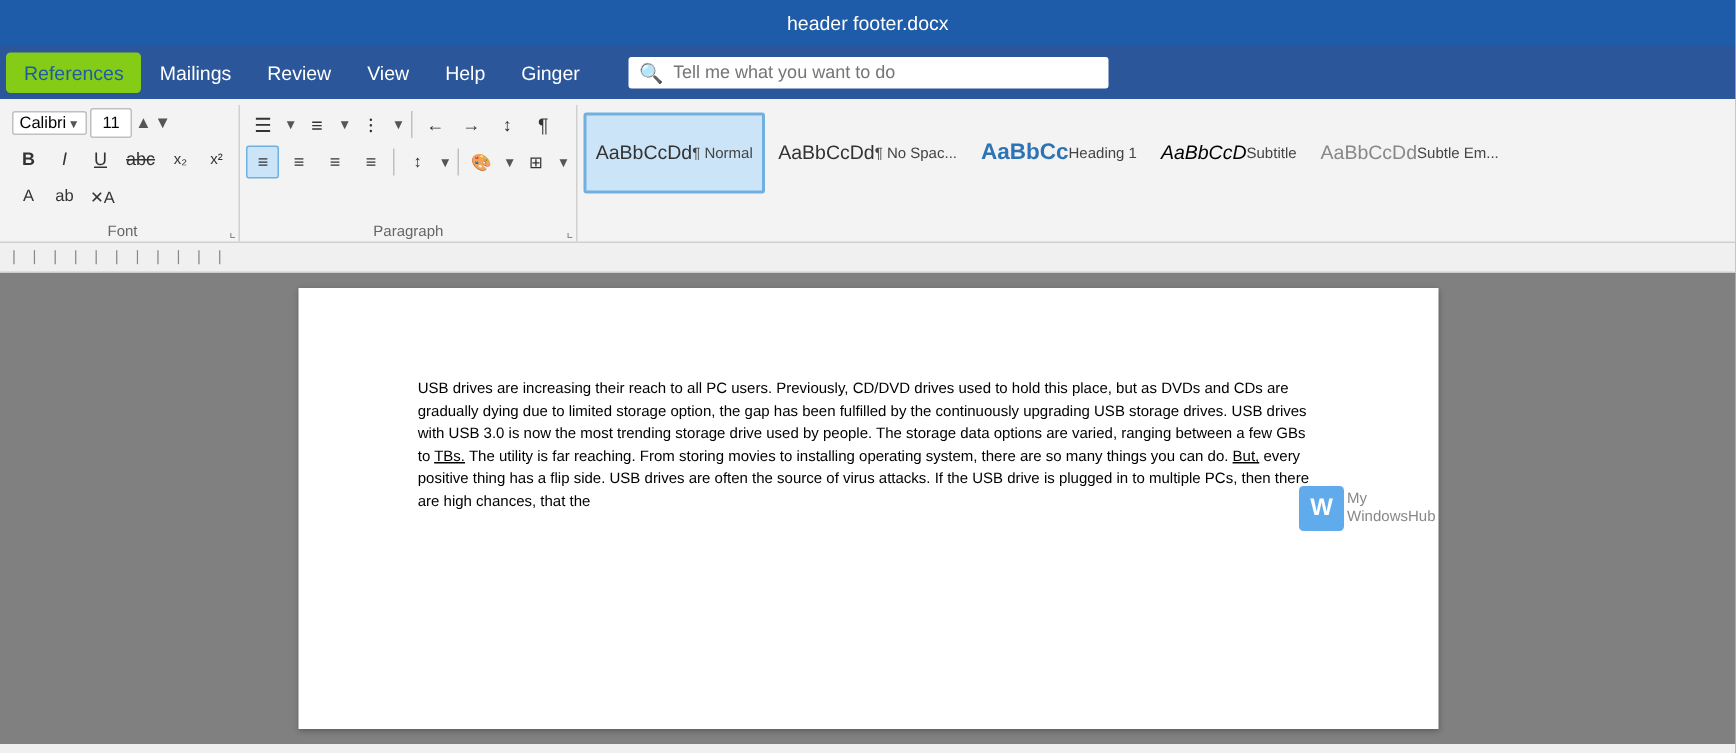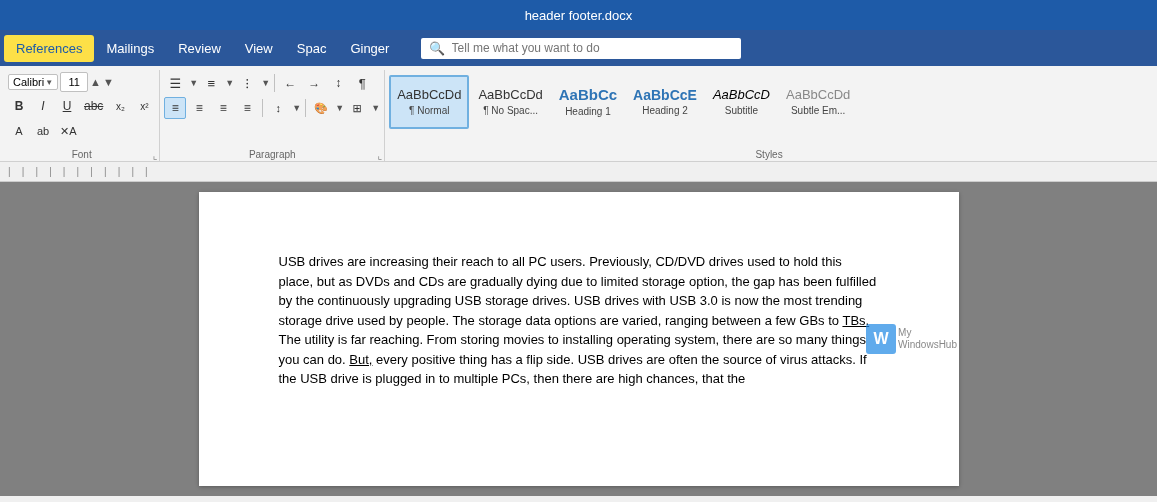--- a/index.html
+++ b/index.html
@@ -26,21 +26,21 @@
       padding: 0 4px;
       height: 36px;
     }
     .menu-item {
       color: white;
       padding: 6px 12px;
       font-size: 13px;
       cursor: pointer;
       border-radius: 3px;
     }
-    .menu-item.active { background: #fde047; color: #1e5ba8; }
+    .menu-item.active { background: #84cc16; color: #1e5ba8; }
 
     .search-box {
       margin-left: 20px;
       display: flex;
       align-items: center;
       background: white;
       border-radius: 2px;
       padding: 3px 8px;
       gap: 6px;
       flex: 1;
@@ -94,21 +94,21 @@
     .styles-section {
       display: flex;
       align-items: center;
       gap: 2px;
       padding-bottom: 16px;
       flex: 1;
     }
 
     .style-item {
       display: flex;
-      flex-direction: column;
+      flex-direction: row;
       align-items: center;
       justify-content: center;
       padding: 3px 6px;
       border: 1px solid transparent;
       border-radius: 2px;
       cursor: pointer;
       min-width: 70px;
       height: 54px;
       background: transparent;
     }
@@ -146,21 +146,21 @@
     }
 
     .doc-page {
       background: white;
       width: 760px;
       padding: 60px 80px 20px 80px;
       box-shadow: 0 1px 4px rgba(0,0,0,0.3);
     }
 
     .doc-text {
-      font-size: 13px;
+      font-size: 10px;
       line-height: 1.5;
       color: #000;
     }
     .doc-text .underline { text-decoration: underline; }
 
     .ribbon-section {
       display: flex;
       flex-direction: column;
       border-right: 1px solid #d0d0d0;
       padding: 2px 4px 14px 4px;
@@ -215,21 +215,21 @@
 
 <div class="title-bar">
   <span>header footer.docx</span>
 </div>
 
 <div class="menu-bar">
   <div class="menu-item active">References</div>
   <div class="menu-item">Mailings</div>
   <div class="menu-item">Review</div>
   <div class="menu-item">View</div>
-  <div class="menu-item">Spac</div>
+  <div class="menu-item">Help</div>
   <div class="menu-item">Ginger</div>
   <div class="search-box">
     <span style="color:#888;font-size:13px;">🔍</span>
     <input type="text" placeholder="Tell me what you want to do" style="">
   </div>
 </div>
 
 <div class="ribbon" style="min-height:96px; position:relative;">
 
   <div class="ribbon-section" style="min-width:120px;">
@@ -305,39 +305,34 @@
       <div class="style-item no-spacing">
         <span class="style-preview">AaBbCcDd</span>
         <span class="style-label">¶ No Spac...</span>
       </div>
 
       <div class="style-item heading1">
         <span class="style-preview" style="font-size:15px;font-weight:bold;color:#2e74b5;">AaBbCc</span>
         <span class="style-label">Heading 1</span>
       </div>
 
-      <div class="style-item heading2">
-        <span class="style-preview" style="font-size:14px;font-weight:bold;color:#2e74b5;">AaBbCcE</span>
-        <span class="style-label">Heading 2</span>
-      </div>
 
 
       <div class="style-item subtitle">
         <span class="style-preview" style="font-size:13px;color:#000000;">AaBbCcD</span>
         <span class="style-label">Subtitle</span>
       </div>
 
       <div class="style-item subtle-em">
         <span class="style-preview" style="font-size:13px;color:#888;">AaBbCcDd</span>
         <span class="style-label">Subtle Em...</span>
       </div>
 
 
     </div>
-    <span class="styles-label">Styles</span>
   </div>
 
 </div>
 
 <div style="background:#f0f0f0;height:20px;border-bottom:1px solid #ccc;display:flex;align-items:center;padding:0 8px;">
   <span style="font-size:10px;color:#888;">|&nbsp;&nbsp;&nbsp;&nbsp;|&nbsp;&nbsp;&nbsp;&nbsp;|&nbsp;&nbsp;&nbsp;&nbsp;|&nbsp;&nbsp;&nbsp;&nbsp;|&nbsp;&nbsp;&nbsp;&nbsp;|&nbsp;&nbsp;&nbsp;&nbsp;|&nbsp;&nbsp;&nbsp;&nbsp;|&nbsp;&nbsp;&nbsp;&nbsp;|&nbsp;&nbsp;&nbsp;&nbsp;|&nbsp;&nbsp;&nbsp;&nbsp;|</span>
 </div>
 
 <div class="doc-area" style="position:relative;">
   <div class="doc-page">

